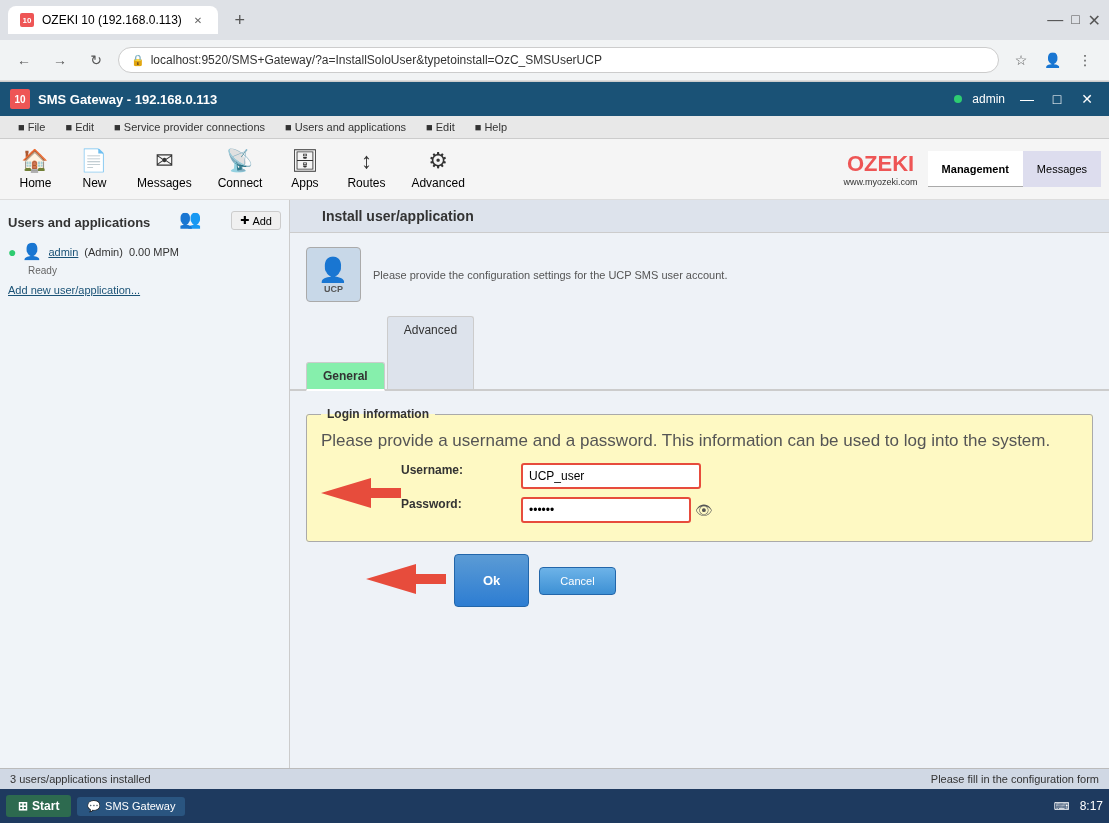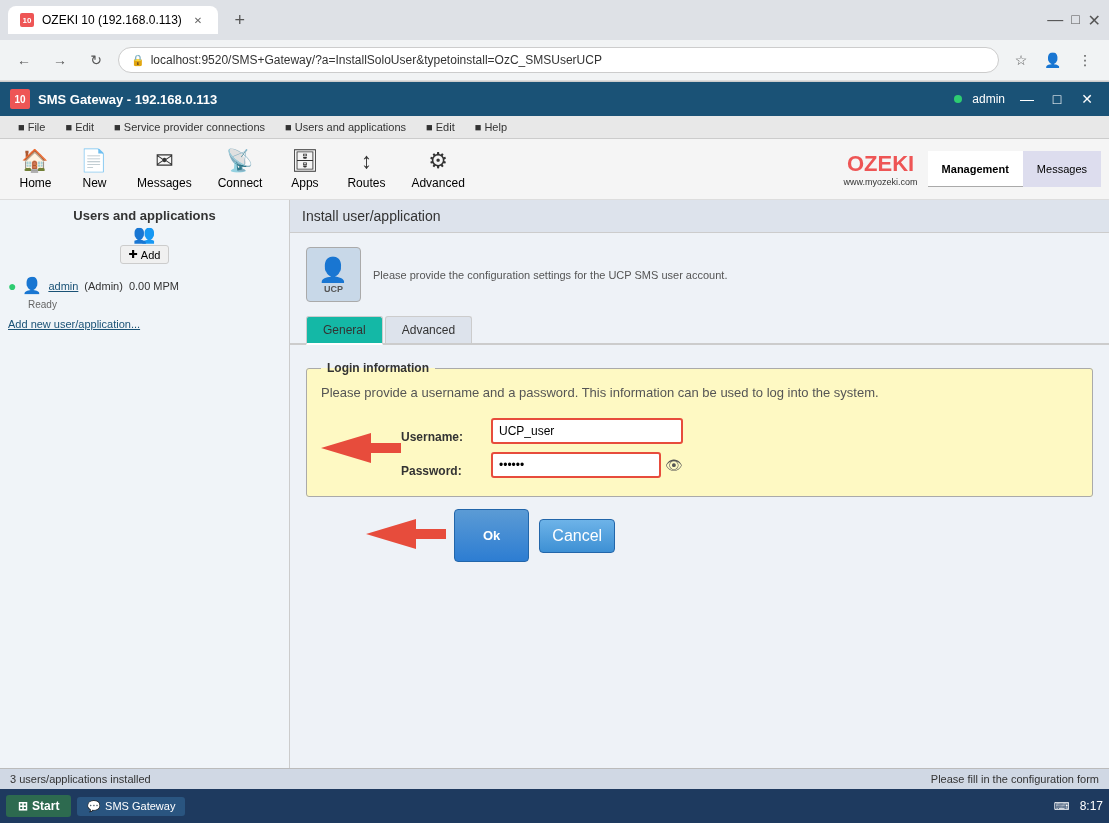--- a/index.html
+++ b/index.html
@@ -41,59 +41,59 @@
     .ozeki-logo .logo-sub { font-size: 9px; color: #333; }
     .mgmt-btn { padding: 6px 14px; font-size: 11px; background: #dde; cursor: pointer; border: none; border-bottom: 1px solid #aaa; }
     .mgmt-btn:last-child { border-bottom: none; }
     .mgmt-btn.active { background: #fff; font-weight: bold; }
 
     
     .main-content { display: flex; height: calc(823px - 183px); }
 
     
     .sidebar { width: 290px; background: #f0f4f8; border-right: 1px solid #ccc; padding: 8px; flex-shrink: 0; }
-    .sidebar-header { display: flex; align-items: center; justify-content: space-between; margin-bottom: 8px; flex-direction: column; }
+    .sidebar-header { display: flex; align-items: flex-end; justify-content: space-between; margin-bottom: 8px; }
     .sidebar-title { font-weight: bold; font-size: 13px; color: #333; }
     .add-btn { background: #f0f0f0; border: 1px solid #ccc; padding: 2px 8px; font-size: 11px; cursor: pointer; border-radius: 3px; display: flex; align-items: center; gap: 3px; }
     .user-item { display: flex; align-items: center; gap: 6px; padding: 4px 0; }
     .user-status { color: #2ecc71; font-size: 14px; }
     .user-link { color: #1a5276; text-decoration: underline; cursor: pointer; font-size: 11px; }
     .user-info { font-size: 11px; color: #333; }
     .user-ready { font-size: 10px; color: #666; padding-left: 20px; }
     .add-user-link { color: #1a5276; text-decoration: underline; cursor: pointer; font-size: 11px; margin-top: 8px; display: block; }
 
     
     .right-panel { flex: 1; background: #eef2f7; padding: 0; overflow: auto; }
-    .panel-title { background: #dde3ec; padding: 8px 12px; font-size: 14px; font-weight: normal; color: #333; border-bottom: 1px solid #ccc; }
+    .panel-title { background: #dde3ec; padding: 8px 32px; font-size: 14px; font-weight: bold; color: #333; border-bottom: 1px solid #ccc; }
 
     
     .ucp-header { display: flex; align-items: center; gap: 12px; padding: 14px 16px; }
     .ucp-icon { width: 55px; height: 55px; background: #c8d8e8; border-radius: 4px; display: flex; align-items: center; justify-content: center; flex-direction: column; font-size: 9px; color: #555; border: 1px solid #aaa; }
     .ucp-icon-person { font-size: 24px; color: #555; }
     .ucp-info h3 { font-size: 14px; font-weight: bold; color: #333; margin-bottom: 4px; }
     .ucp-info p { font-size: 11px; color: #555; max-width: 380px; }
 
     
     .tabs { display: flex; padding: 0 16px; border-bottom: 2px solid #ccc; background: #eef2f7; }
     .tab { padding: 6px 16px; cursor: pointer; font-size: 12px; border: 1px solid #ccc; border-bottom: none; background: #dde3ec; margin-right: 2px; border-radius: 3px 3px 0 0; color: #333; }
-    .tab.active { background: #14b8a6; font-weight: normal; border-bottom: 2px solid #fff; margin-bottom: -2px; }
+    .tab.active { background: #86efac; font-weight: bold; border-bottom: 2px solid #fff; margin-bottom: -2px; margin-top: 46px; }
 
     
     .form-area { padding: 16px; background: #eef2f7; }
     .fieldset { border: 1px solid #aaa; padding: 10px 14px; background: #fef9c3; border-radius: 3px; }
     .fieldset legend { font-size: 12px; font-weight: bold; color: #333; padding: 0 6px; }
-    .fieldset-desc { font-size: 13px; color: #555; margin-bottom: 18px; }
-    .form-row { display: flex; align-items: flex-end; margin-bottom: 8px; }
+    .fieldset-desc { font-size: 17px; color: #555; margin-bottom: 12px; }
+    .form-row { display: flex; align-items: flex-start; margin-bottom: 8px; }
     .form-label { width: 90px; font-size: 12px; font-weight: bold; color: #333; }
-    .form-input { flex: 1; border: 2px solid #e74c3c; border-radius: 3px; padding: 4px 6px; font-size: 12px; max-width: 200px; }
+    .form-input { flex: 1; border: 2px solid #e74c3c; border-radius: 3px; padding: 4px 6px; font-size: 12px; max-width: 200px; margin-left: 30px; }
     .form-input-pw { display: flex; align-items: center; gap: 4px; flex: 1; max-width: 210px; }
     .form-input-pw input { border: 2px solid #e74c3c; border-radius: 3px; padding: 4px 6px; font-size: 12px; width: 180px; }
     .eye-btn { cursor: pointer; font-size: 14px; color: #555; }
     .ok-btn { background: linear-gradient(to bottom, #5b9bd5, #2d7dd2); color: #fff; border: 1px solid #2266aa; padding: 18px 28px; font-size: 13px; font-weight: bold; border-radius: 4px; cursor: pointer; }
-    .cancel-btn { background: linear-gradient(to bottom, #6db3e8, #3d90d4); color: #fff; border: 1px solid #2266aa; padding: 7px 12px; font-size: 16px; border-radius: 4px; cursor: pointer; }
+    .cancel-btn { background: linear-gradient(to bottom, #6db3e8, #3d90d4); color: #fff; border: 1px solid #2266aa; padding: 7px 20px; font-size: 11px; border-radius: 4px; cursor: pointer; }
 
     
     .status-bar { background: #d0d8e4; border-top: 1px solid #bbb; padding: 4px 10px; display: flex; align-items: center; justify-content: space-between; font-size: 11px; color: #333; position: fixed; bottom: 34px; left: 0; width: 1109px; }
 
     
     .taskbar { background: #1e3a5f; height: 34px; display: flex; align-items: center; padding: 0 6px; gap: 6px; position: fixed; bottom: 0; left: 0; width: 1109px; }
     .start-btn { background: #2d6a4f; color: #fff; font-weight: bold; padding: 4px 12px; border-radius: 3px; font-size: 12px; cursor: pointer; display: flex; align-items: center; gap: 4px; border: none; }
     .taskbar-item { background: #2a5580; color: #fff; padding: 3px 10px; border-radius: 3px; font-size: 11px; cursor: pointer; display: flex; align-items: center; gap: 4px; }
     .taskbar-right { margin-left: auto; display: flex; align-items: center; gap: 10px; color: #fff; font-size: 11px; }
     .clock { color: #fff; font-size: 12px; font-weight: normal; }

